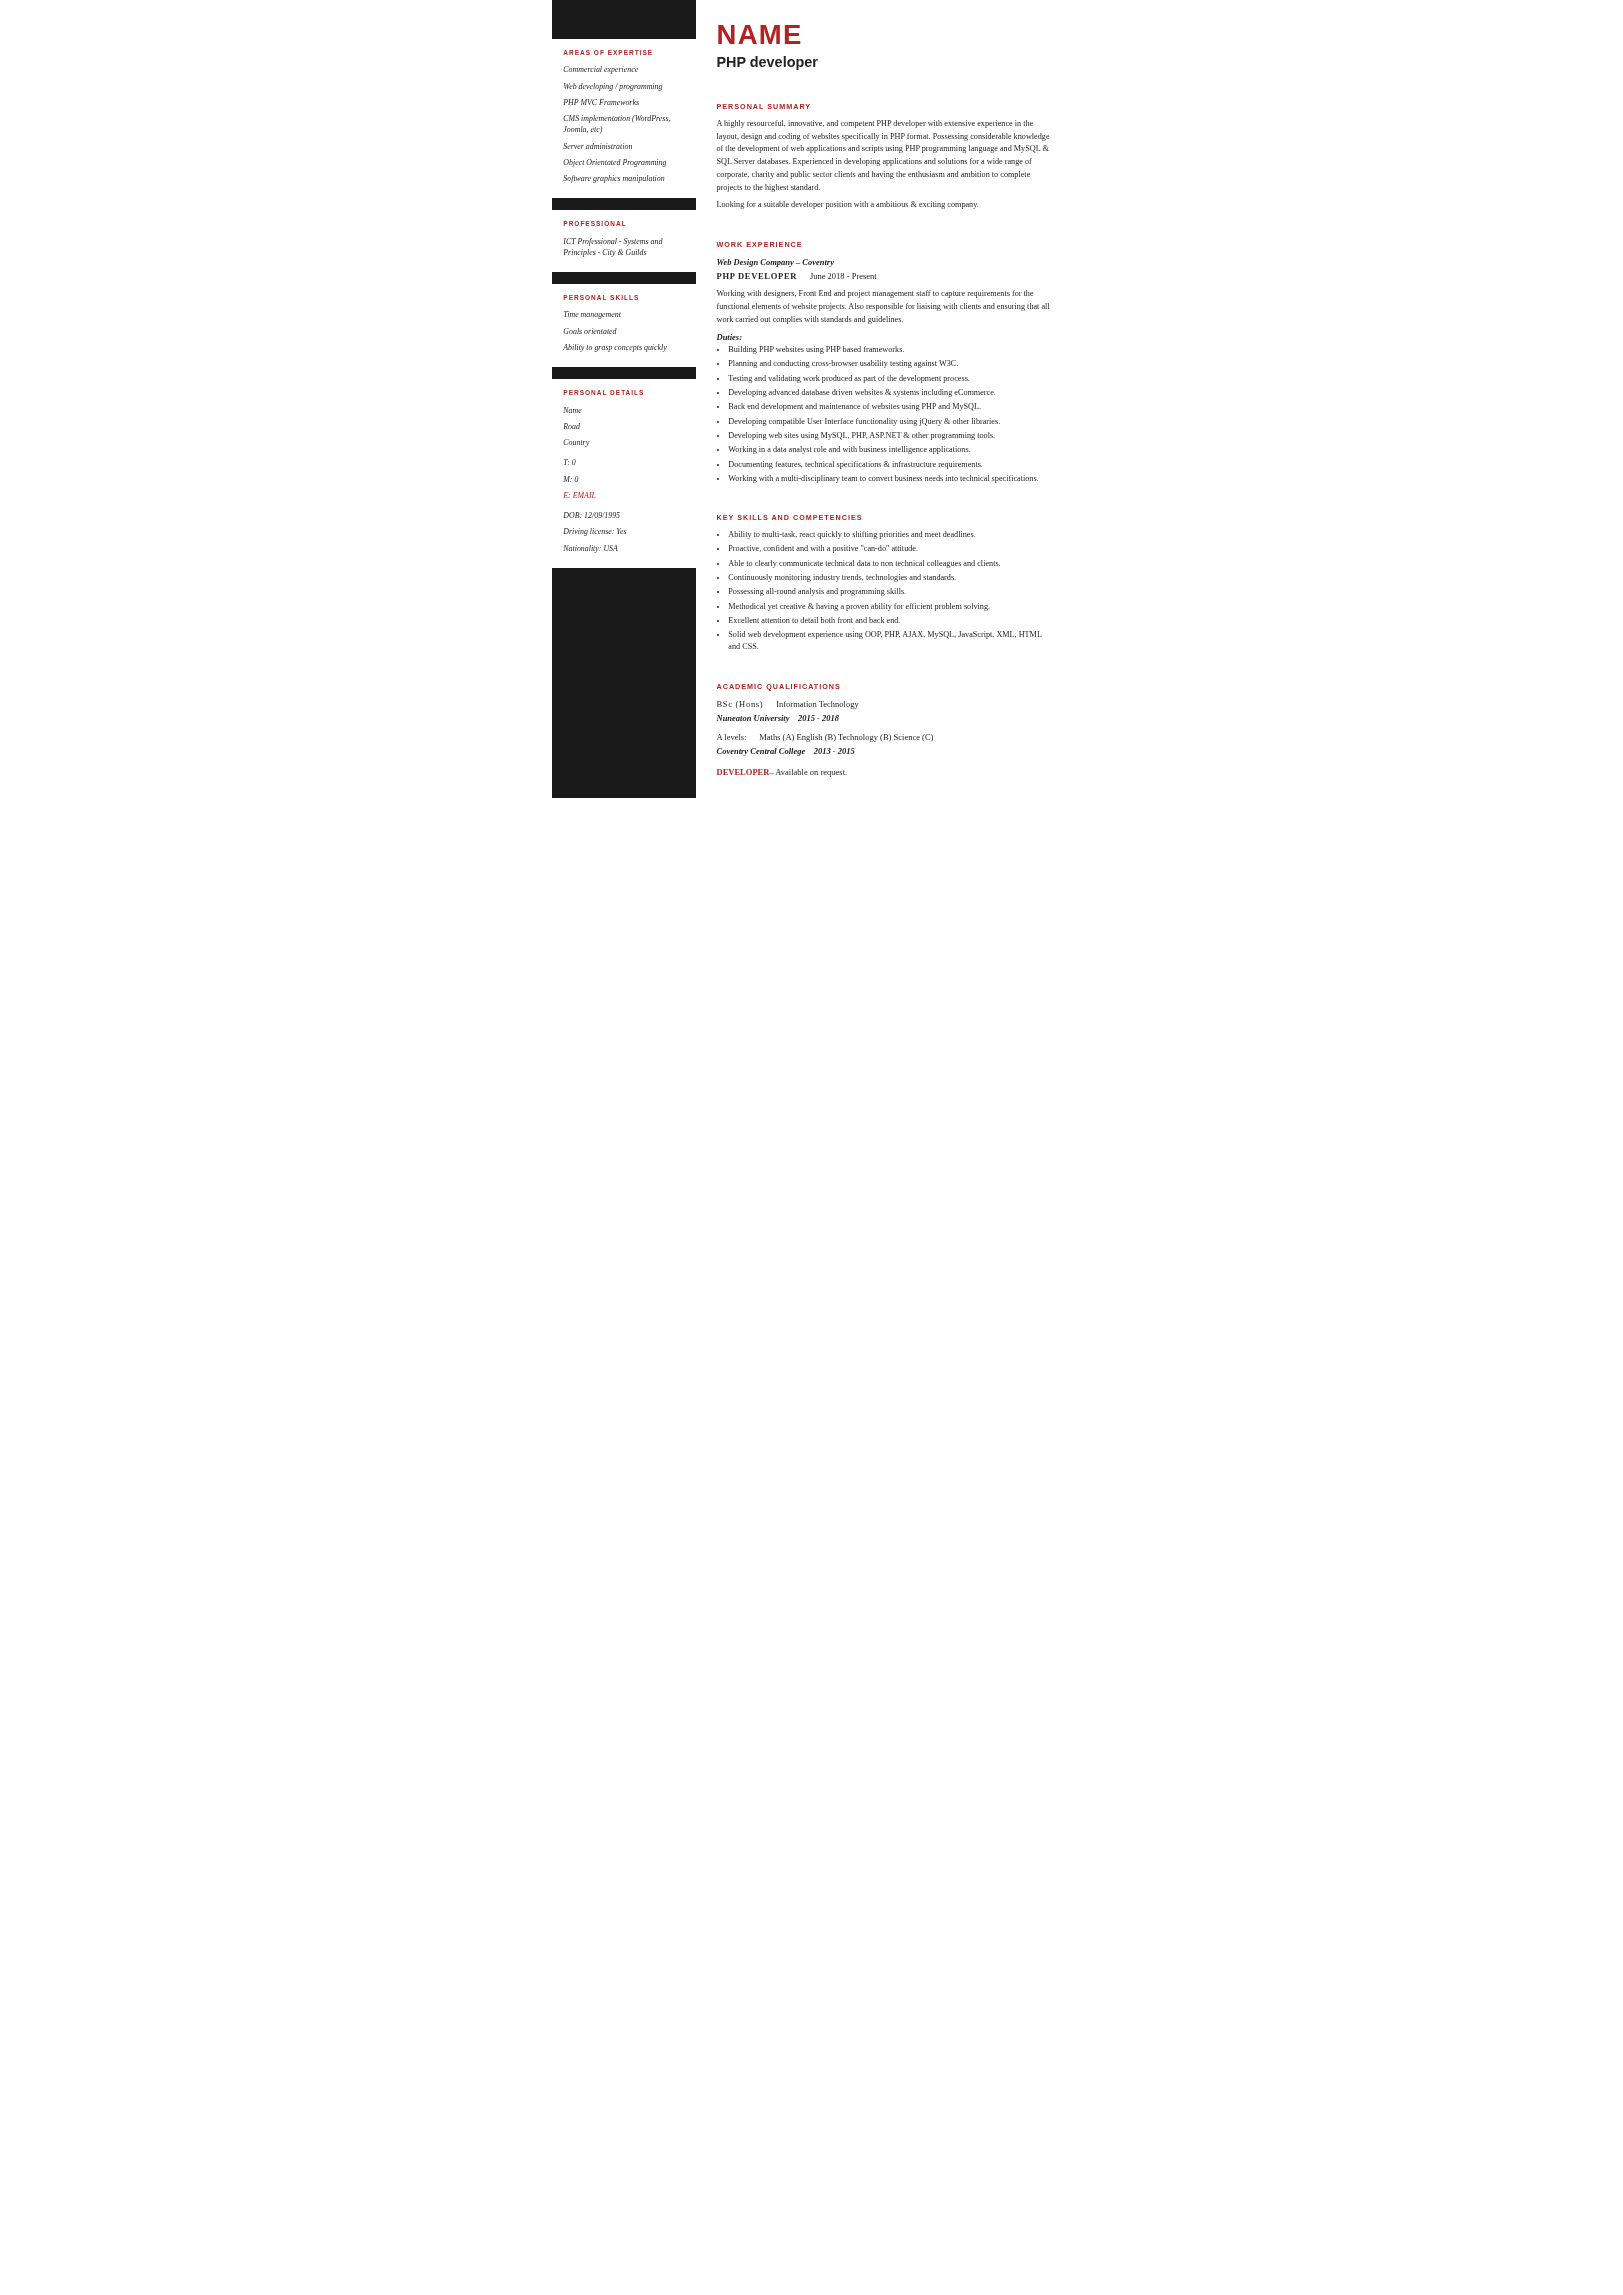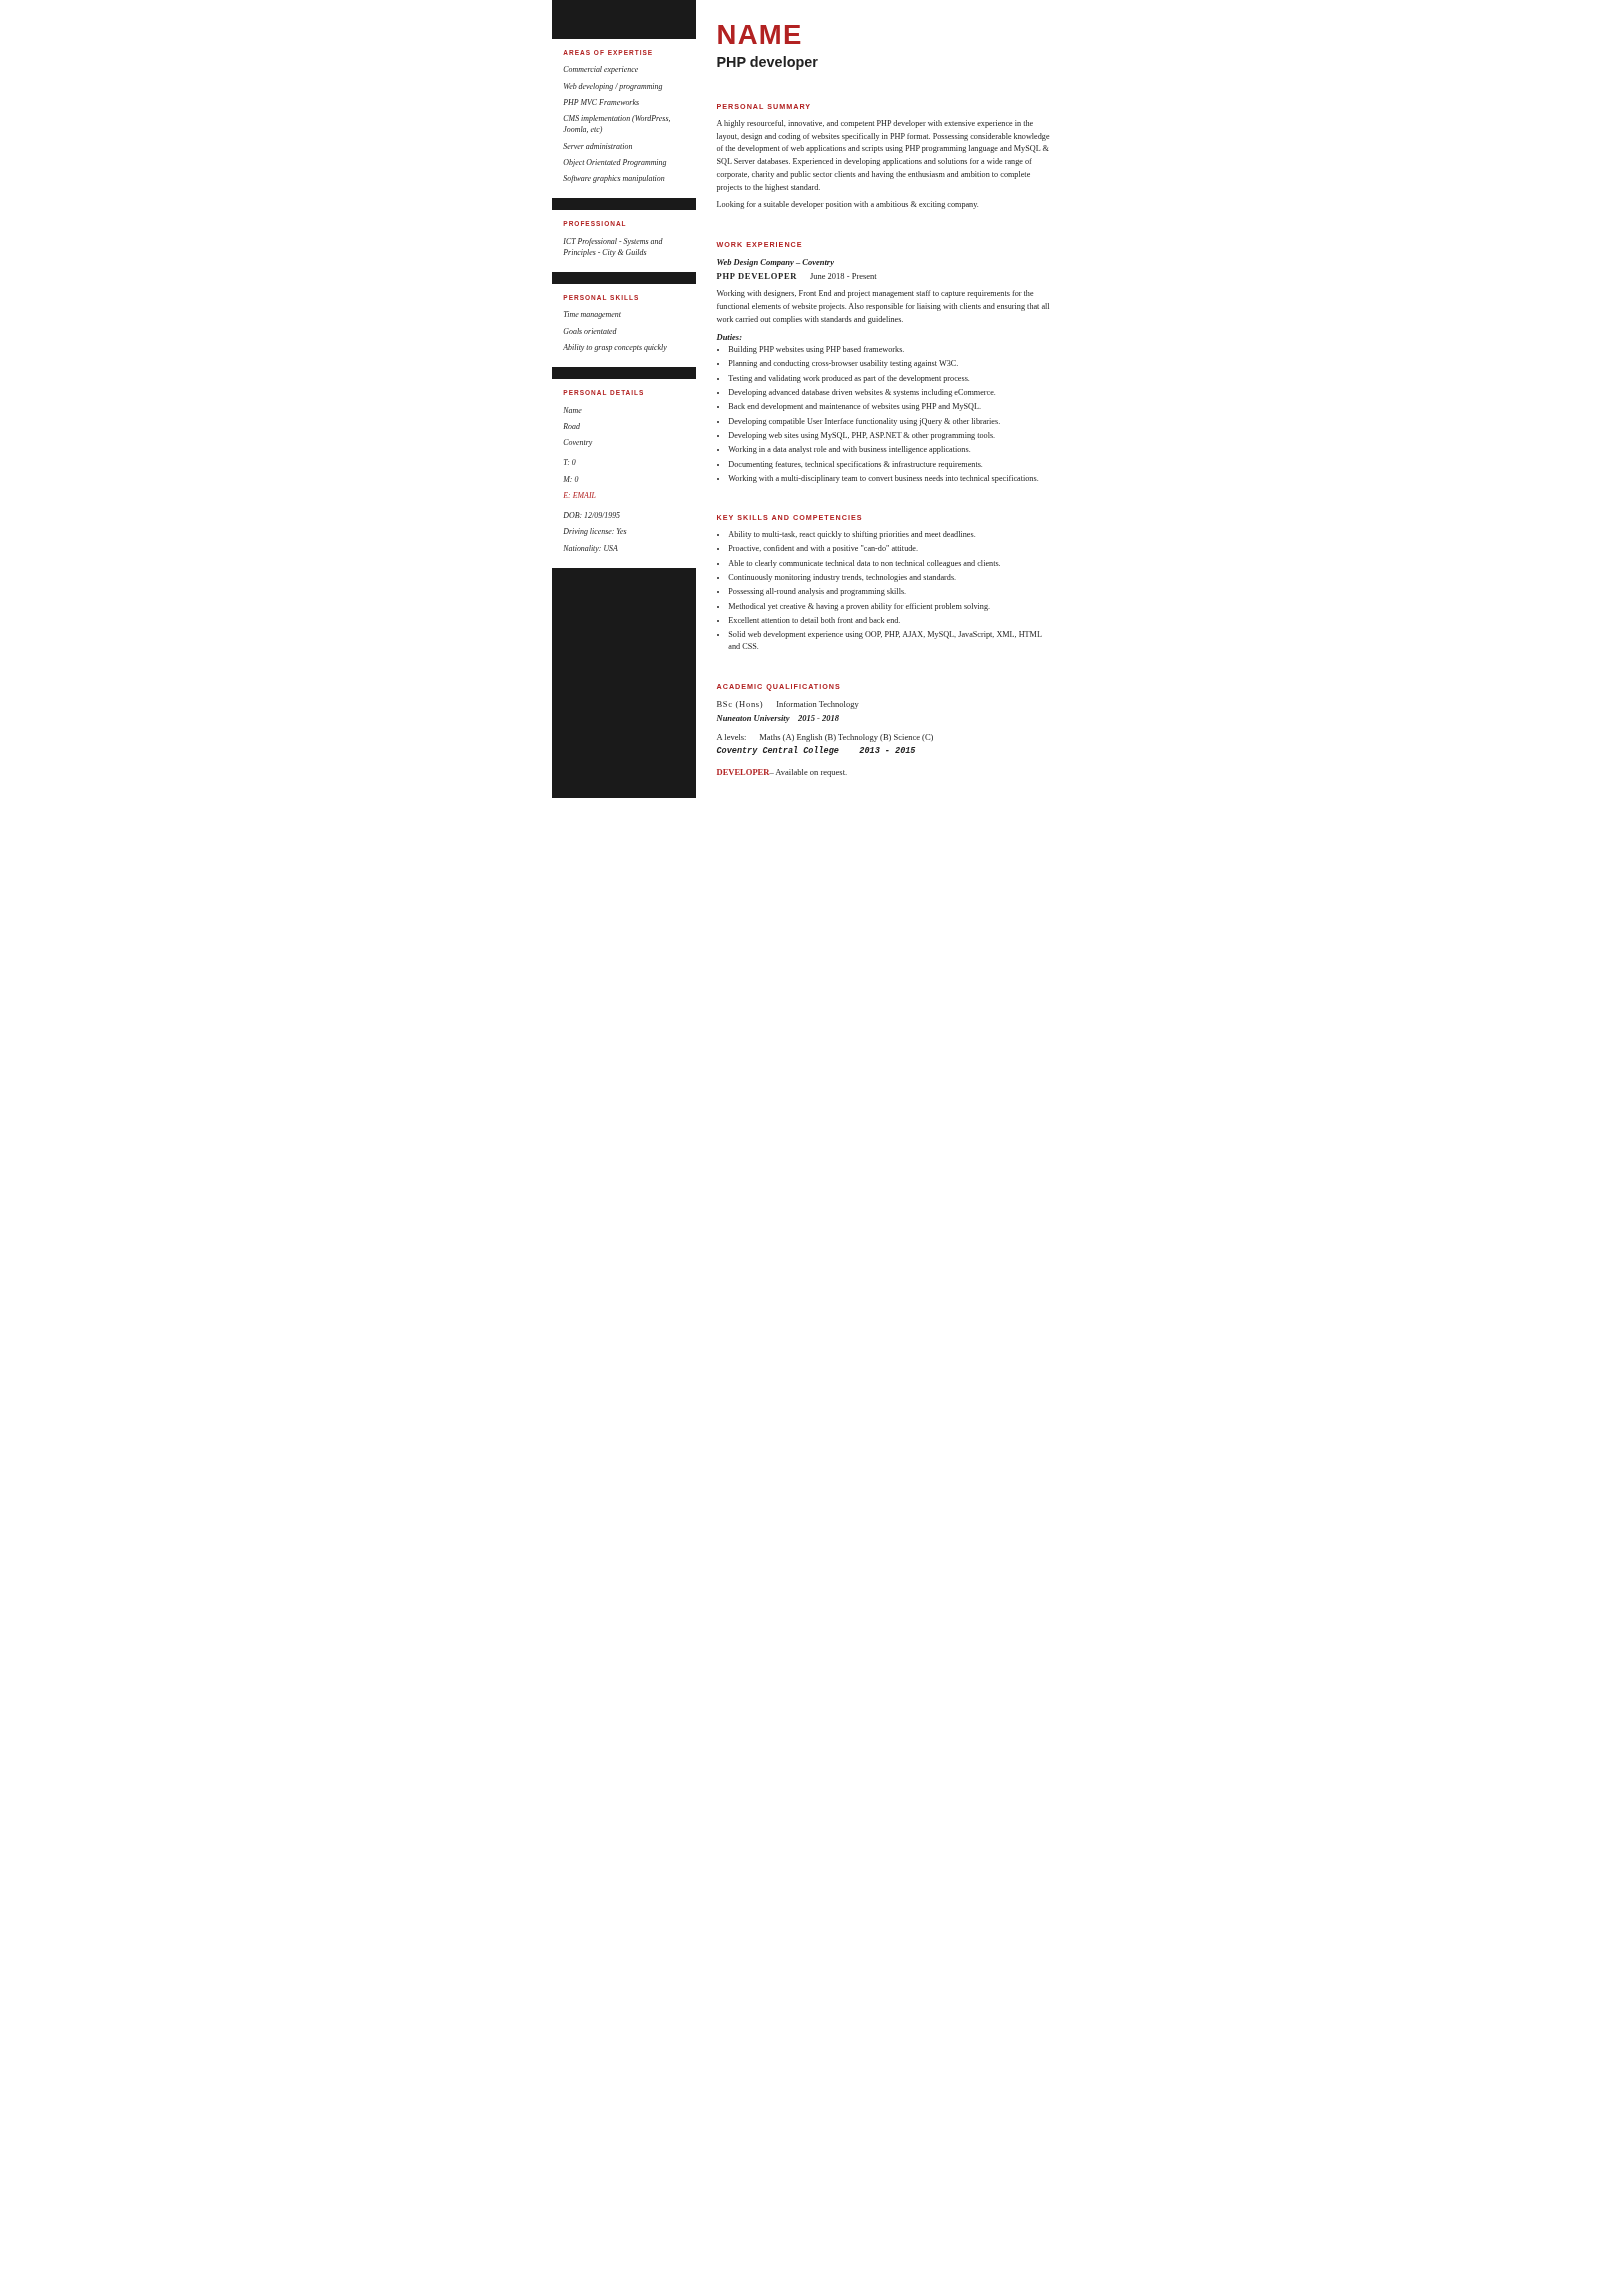--- a/index.html
+++ b/index.html
@@ -205,21 +205,21 @@
       <div class="sidebar-item">Goals orientated</div>
       <div class="sidebar-item">Ability to grasp concepts quickly</div>
     </div>
 
     <div class="sidebar-gap"></div>
 
     <div class="sidebar-section">
       <div class="sidebar-section-heading">PERSONAL DETAILS</div>
       <div class="sidebar-item">Name</div>
       <div class="sidebar-item">Road</div>
-      <div class="sidebar-item" style="margin-bottom:9.2px;">Coventry</div>
+      <div class="sidebar-item" style="margin-bottom:9.2px;">Country</div>
       <div class="sidebar-item">T: 0</div>
       <div class="sidebar-item">M: 0</div>
       <div class="sidebar-item" style="font-style:italic;color:#b22222;margin-bottom:9.2px;">E: EMAIL</div>
       <div class="sidebar-item">DOB: 12/09/1995</div>
       <div class="sidebar-item">Driving license:  Yes</div>
       <div class="sidebar-item">Nationality: USA</div>
     </div>
 
     <div class="sidebar-bottom-strip"></div>
   </div>
@@ -275,21 +275,21 @@
     <div style="margin-bottom:6.5px;">
       <span class="qual-uni">Nuneaton University</span>
       &nbsp;&nbsp;
       <span class="qual-uni">2015 - 2018</span>
     </div>
     <div class="qual-alevel">
       <span>A levels:</span>
       &nbsp;&nbsp;&nbsp;&nbsp;
       <span>Maths (A)  English (B)  Technology (B)  Science (C)</span>
     </div>
-    <div style="margin-bottom:3px;font-family:Liberation Mono, monospace;">
+    <div style="margin-bottom:3px;">
       <span class="qual-college">Coventry Central College</span>
       &nbsp;&nbsp;
       <span class="qual-college">2013 - 2015</span>
     </div>
 
     <div class="references">
       <span class="references-label">DEVELOPER</span><span>– Available on request.</span>
     </div>
   </div>
 </div>

